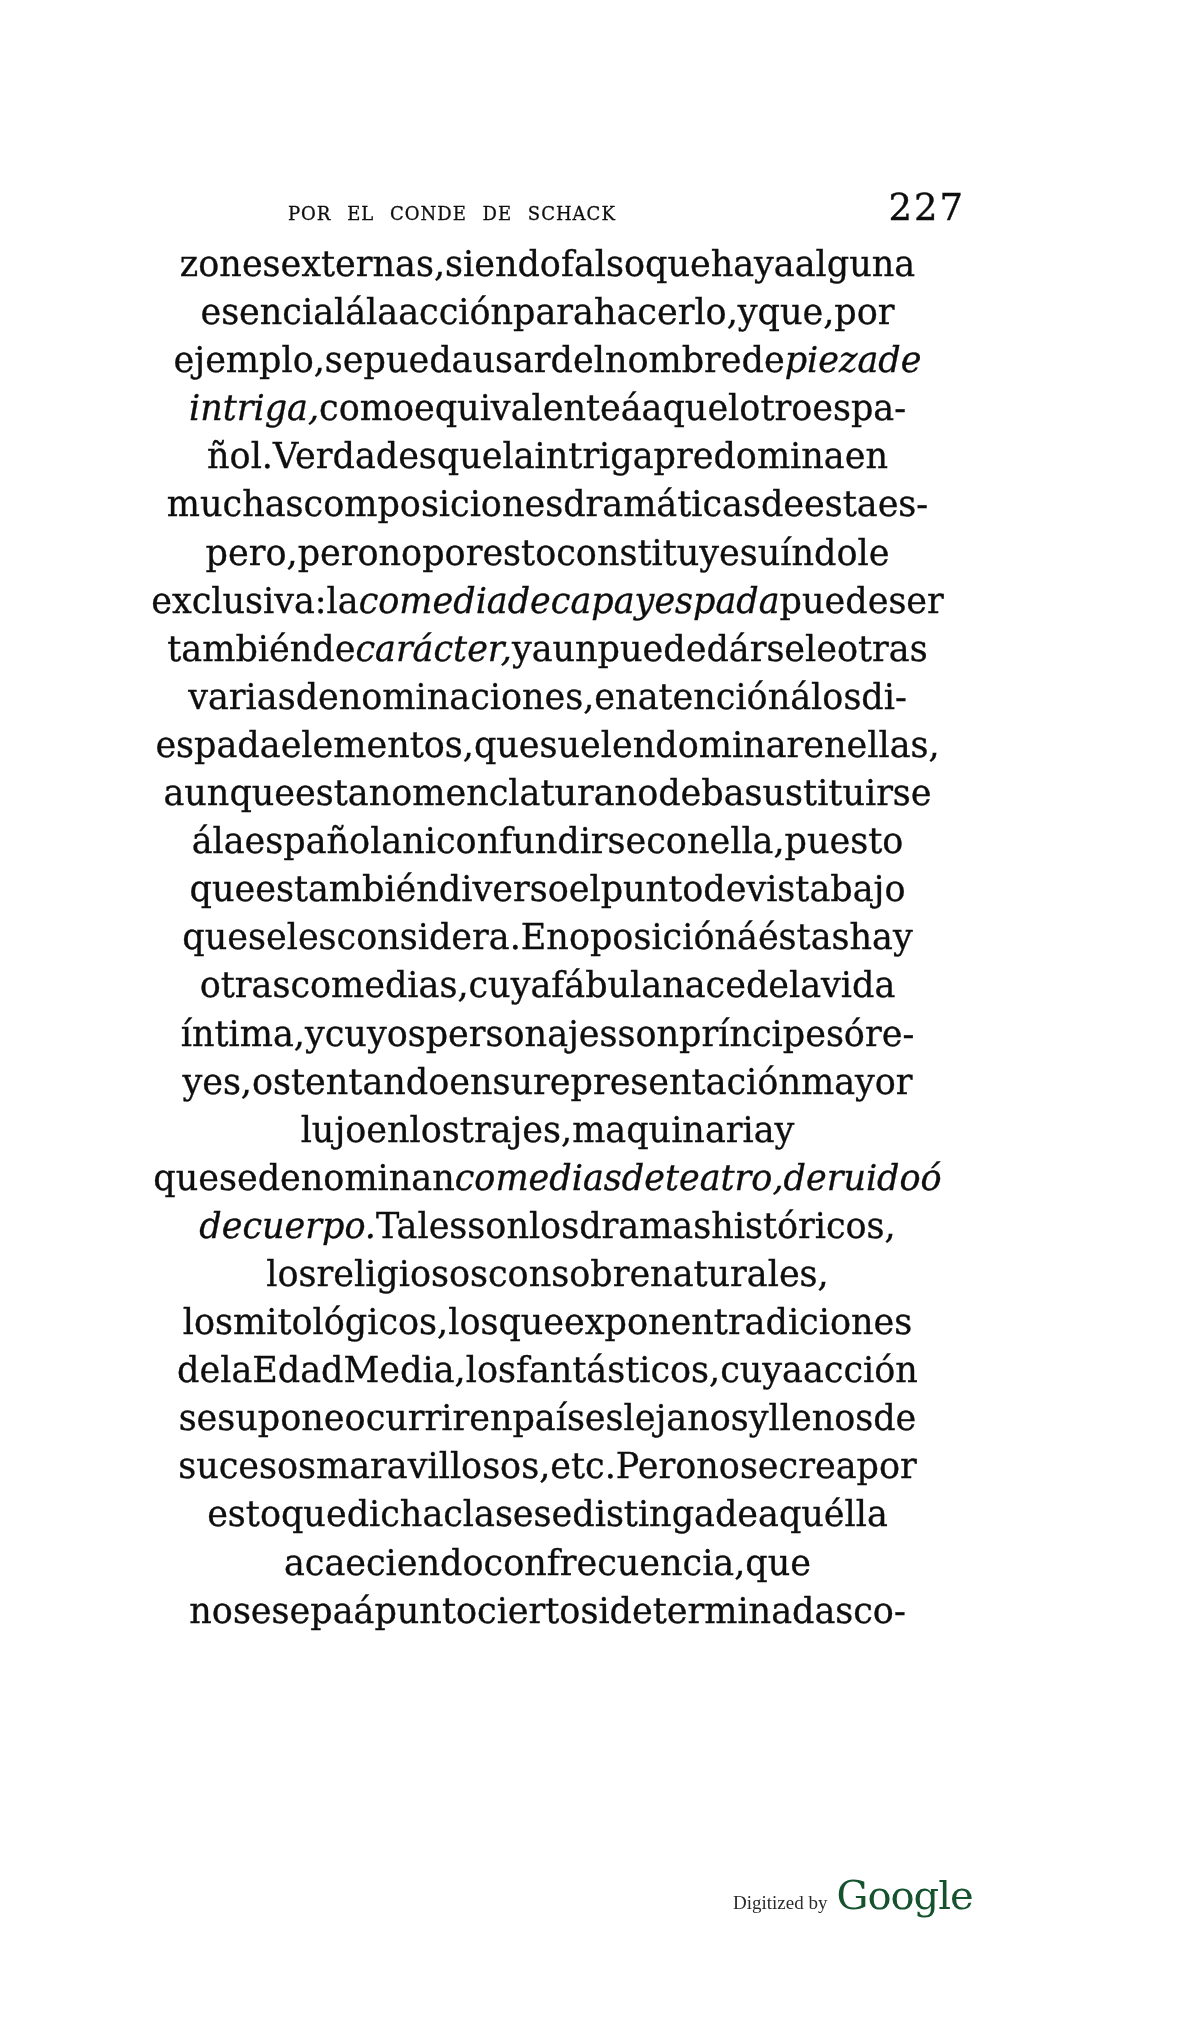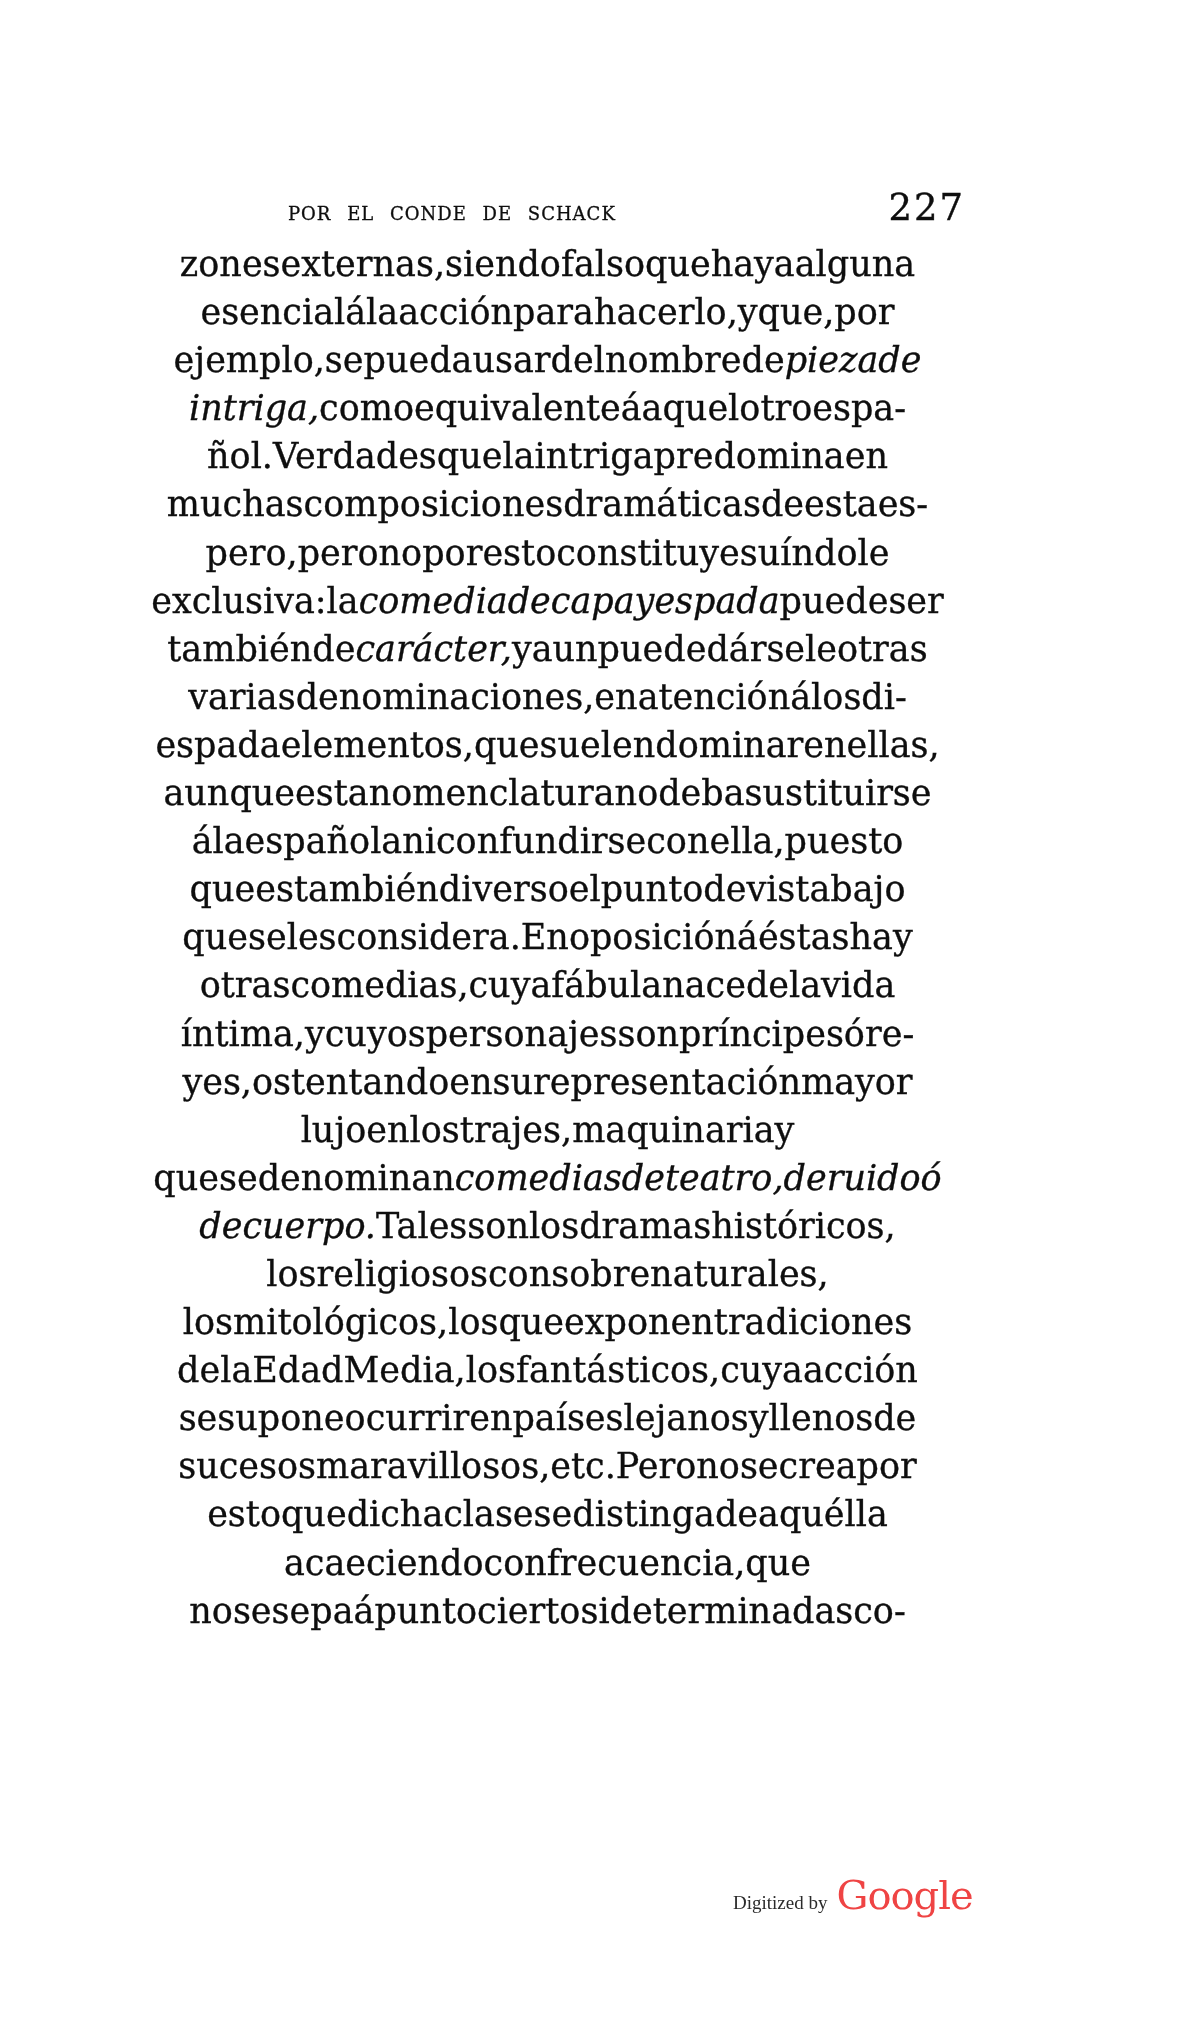--- a/index.html
+++ b/index.html
@@ -68,21 +68,21 @@
   }
   .digitized-by {
     font-family: Liberation Serif, serif;
     font-size: 19px;
     color: #2b2b2b;
     margin-right: 9px;
   }
   .google-brand {
     font-family: "DejaVu Serif", serif;
     font-size: 40px;
-    color: #ef4444;
+    color: #14532d;
     letter-spacing: -1px;
   }
 </style>
 </head>
 <body>
 
 <div class="page">
 
   <div class="running-header">
     <div class="header-title">POR EL CONDE DE SCHACK</div>

